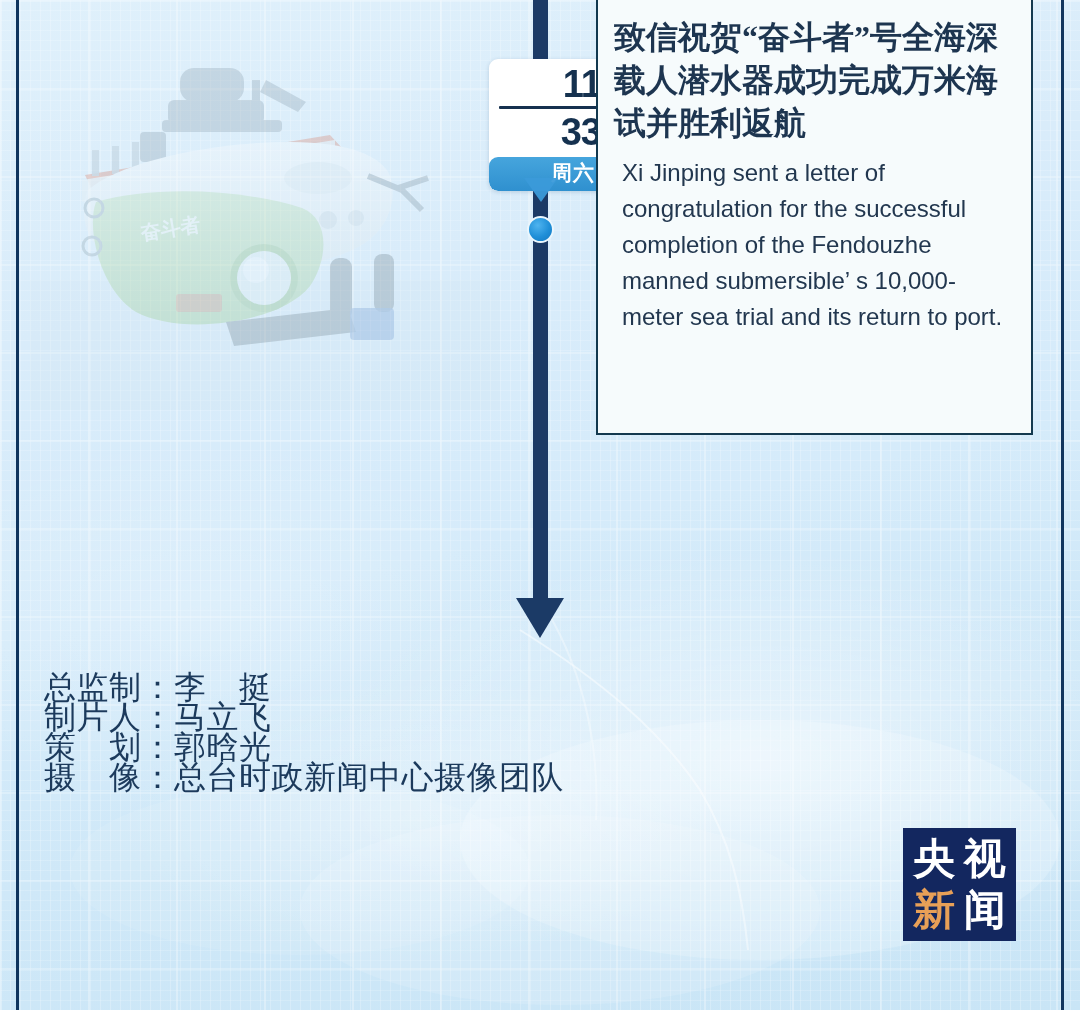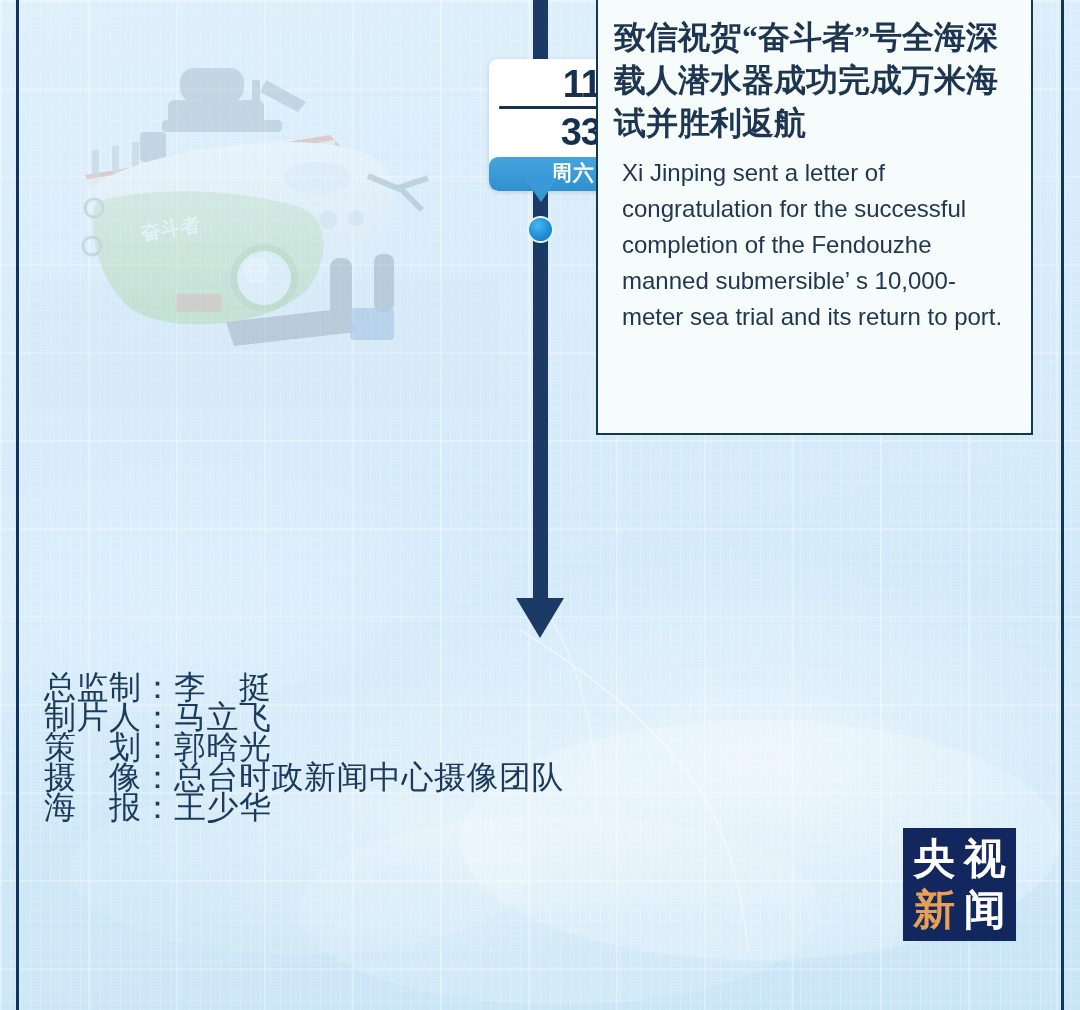--- a/index.html
+++ b/index.html
@@ -340,21 +340,20 @@
   <div id="news-card">
     <h1 id="news-headline-cn">致信祝贺“奋斗者”号全海深载人潜水器成功完成万米海试并胜利返航</h1>
     <p id="news-body-en">Xi Jinping sent a letter of congratulation for the successful completion of the Fendouzhe manned submersible’ s 10,000-meter sea trial and its return to port.</p>
   </div>
 
   <div id="credits">
     <div class="credit-line">总监制：李　挺</div>
     <div class="credit-line">制片人：马立飞</div>
     <div class="credit-line">策　划：郭晗光</div>
     <div class="credit-line">摄　像：总台时政新闻中心摄像团队</div>
-    <div class="credit-line">海　报：王少华</div>
   </div>
 
   <div id="cctv-logo">
     <span class="logo-glyph">央</span>
     <span class="logo-glyph">视</span>
     <span class="logo-glyph accent">新</span>
     <span class="logo-glyph">闻</span>
   </div>
 
 </div>

